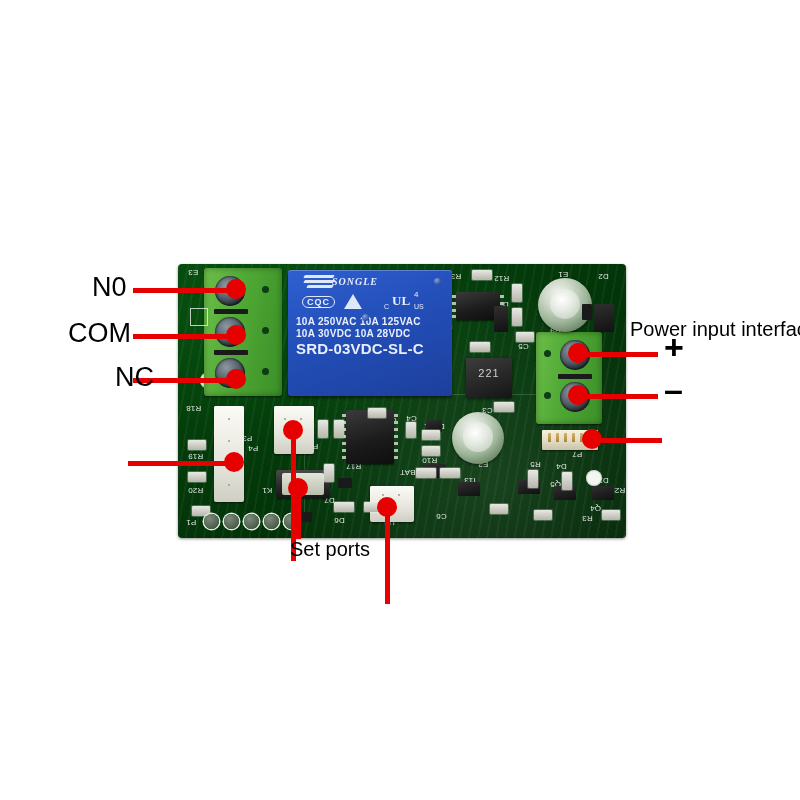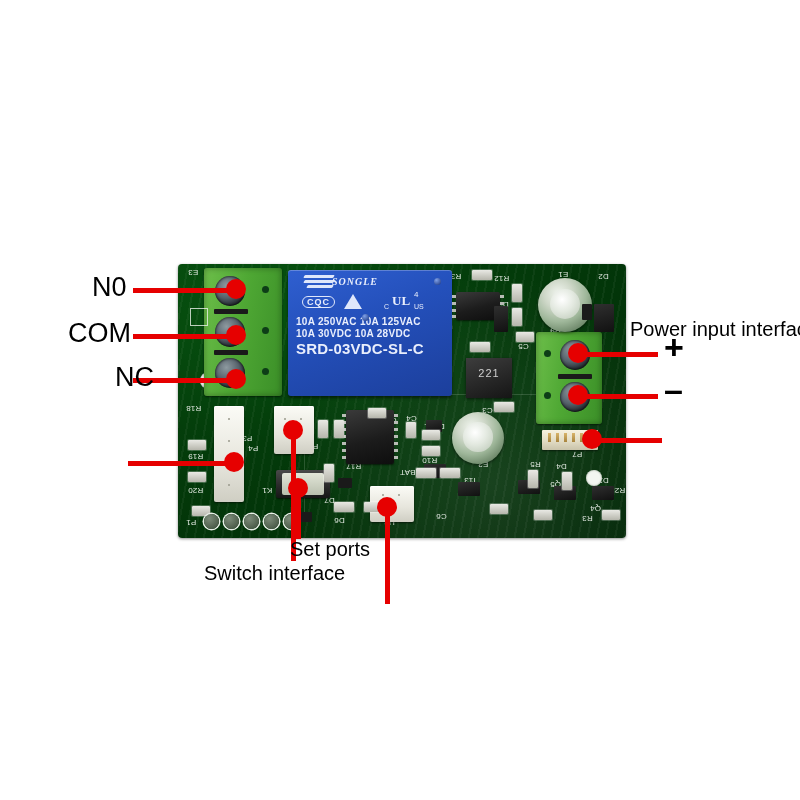--- a/index.html
+++ b/index.html
@@ -384,18 +384,17 @@
   <div class="lead h" style="left:576px;top:394px;width:82px;"></div>
   <div class="dot" style="left:568px;top:385px;"></div>
 
   <div class="lead h" style="left:592px;top:438px;width:70px;"></div>
   <div class="dot" style="left:582px;top:429px;"></div>
 
   <div class="callout cal-no">N0</div>
   <div class="callout cal-com">COM</div>
   <div class="callout cal-nc">NC</div>
   <div class="callout cal-set">Set ports</div>
-  <div class="callout cal-sw">Switch interface</div>
   <div class="callout cal-pwr">Power input interface</div>
   <div class="callout cal-plus">+</div>
   <div class="callout cal-minus">–</div>
 
 </div>
 
 </body></html>

